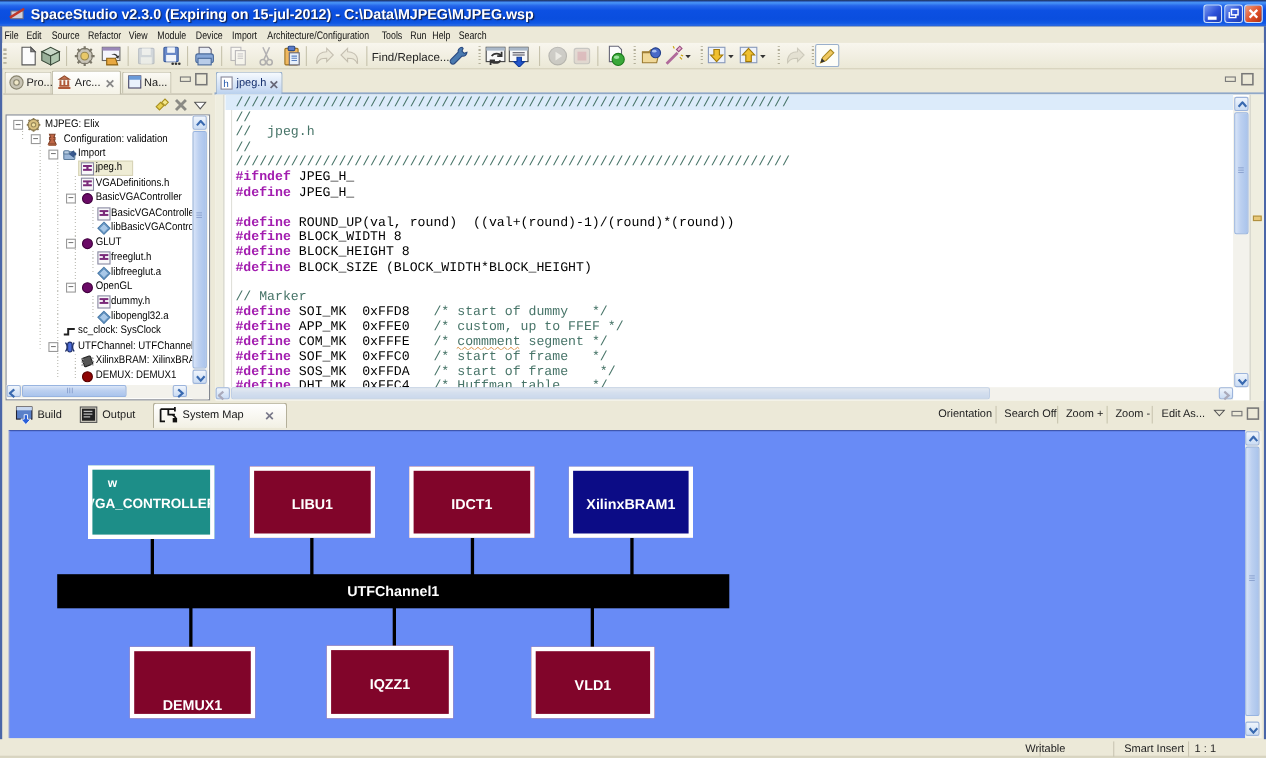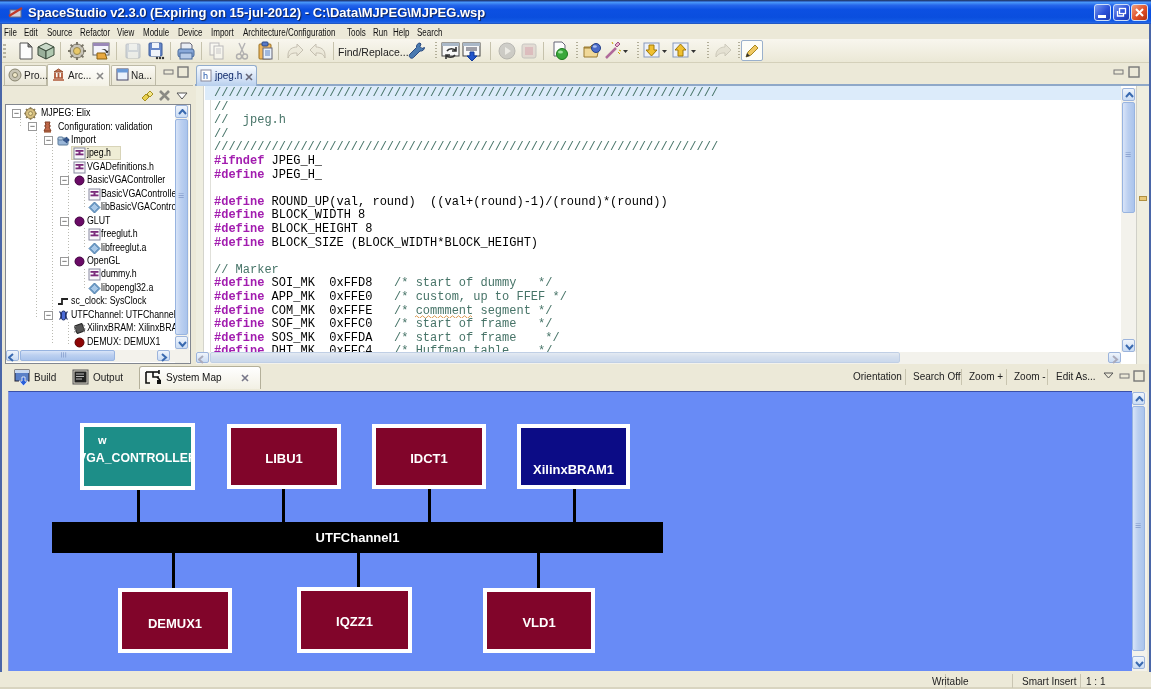--- a/index.html
+++ b/index.html
@@ -592,25 +592,25 @@
   <div class="abs" style="left:14px;top:7px;font-size:11px">w</div>
   <div class="cap" style="top:24px;left:-6px;width:119px;white-space:nowrap;font-size:12.3px">VGA_CONTROLLER</div>
   </div>
 <div class="node nred" style="left:227px;top:424px;width:114px;height:65px">
     <div class="cap" style="top:23px">LIBU1</div>
   </div>
 <div class="node nred" style="left:372px;top:424px;width:114px;height:65px">
     <div class="cap" style="top:23px">IDCT1</div>
   </div>
 <div class="node" style="left:517px;top:424px;width:113px;height:65px;background:#0c0c86">
-    <div class="cap" style="top:34px">XilinxBRAM1</div>
+    <div class="cap" style="top:23px">XilinxBRAM1</div>
   </div>
 <div class="abs" style="left:52px;top:522px;width:611px;height:31px;background:#000;color:#fff;font-weight:bold;font-size:13px;text-align:center;line-height:31px">UTFChannel1</div>
 <div class="node nred" style="left:118px;top:588px;width:114px;height:65px">
-    <div class="cap" style="top:24px">DEMUX1</div>
+    <div class="cap" style="top:41px">DEMUX1</div>
   </div>
 <div class="node nred" style="left:297px;top:587px;width:115px;height:66px">
     <div class="cap" style="top:23px">IQZZ1</div>
   </div>
 <div class="node nred" style="left:483px;top:588px;width:112px;height:65px">
     <div class="cap" style="top:23px">VLD1</div>
   </div>
 
 <div class="abs" style="left:1132px;top:392px;width:15px;height:279px;background:#f3f2ec"></div>
 <div class="sbarV" style="left:1132px;top:392px">

